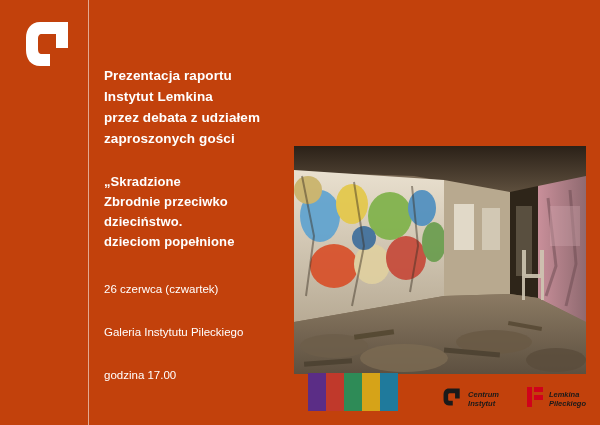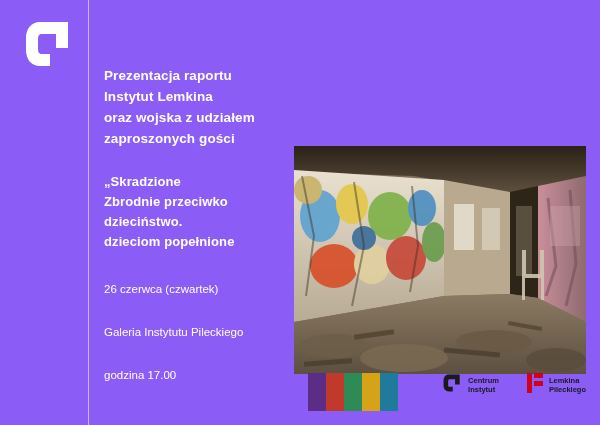--- a/index.html
+++ b/index.html
@@ -10,21 +10,21 @@
   body {
     width: 600px;
     height: 425px;
     font-family: "Liberation Sans", sans-serif;
     overflow: hidden;
   }
   .poster {
     position: relative;
     width: 600px;
     height: 425px;
-    background: #8b5cf6;
+    background: #c2410c;
     overflow: hidden;
   }
   
   .logo-mark {
     position: absolute;
     left: 22px;
     top: 18px;
     width: 52px;
     height: 52px;
   }
@@ -96,22 +96,23 @@
   }
   .stripes span { display: block; height: 100%; }
 
   
   .bottom-logos {
     position: absolute;
     right: 14px;
     bottom: 14px;
     height: 38px;
     display: flex;
-    align-items: flex-start;
+    align-items: flex-end;
     gap: 28px;
+    font-style: italic;
   }
   .logo-item {
     display: flex;
     align-items: center;
     gap: 6px;
   }
   .logo-item .glyph { flex: 0 0 auto; }
   .logo-item .lbl {
     color: #1a1a1a;
     font-size: 7.5px;
@@ -133,21 +134,21 @@
     </svg>
   </div>
 
   <div class="divider"></div>
 
   <div class="text-col">
 
     <div class="title-block">
       <span class="line">Prezentacja raportu</span>
       <span class="line">Instytut Lemkina</span>
-      <span class="line">oraz wojska z udziałem</span>
+      <span class="line">przez debata z udziałem</span>
       <span class="line">zaproszonych gości</span>
     </div>
 
     <div class="subtitle-block">
       <span class="line">„Skradzione</span>
       <span class="line">Zbrodnie przeciwko</span>
       <span class="line">dzieciństwo.</span>
       <span class="line">dzieciom popełnione</span>
     </div>
 

